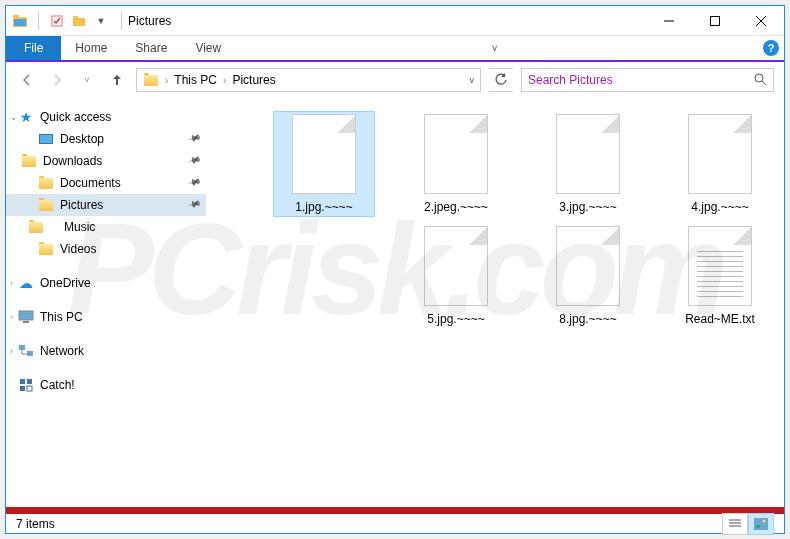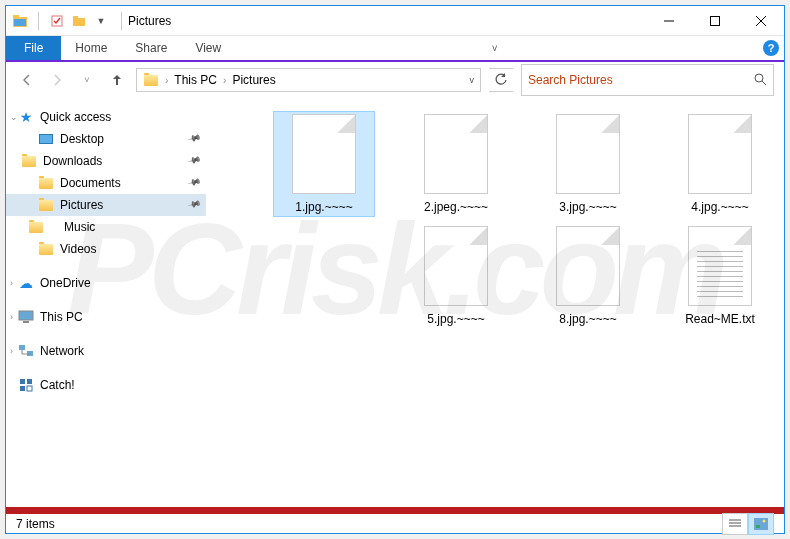--- a/index.html
+++ b/index.html
@@ -23,21 +23,21 @@
 .help-circle { width: 16px; height: 16px; border-radius: 50%; background: #1e88e5; color: #fff; font-size: 11px; display: flex; align-items: center; justify-content: center; font-weight: bold; }
 
 
 .navbar { height: 36px; display: flex; align-items: center; padding: 0 10px; gap: 8px; background: #fff; }
 .nav-btn { width: 22px; height: 22px; display: flex; align-items: center; justify-content: center; color: #888; }
 .nav-btn.enabled { color: #333; }
 .breadcrumb { flex: 0 0 auto; display: flex; align-items: center; border: 1px solid #ccc; height: 24px; padding: 0 6px; gap: 4px; font-size: 12px; width: 345px; }
 .breadcrumb .bc-sep { color: #888; font-size: 10px; margin: 0 2px; }
 .bc-dd { margin-left: auto; color: #555; font-size: 9px; }
 .refresh { width: 24px; height: 24px; display: flex; align-items: center; justify-content: center; border-top: 1px solid #ccc; border-bottom: 1px solid #ccc; }
-.searchbox { flex: 1; border: 1px solid #ccc; height: 32px; display: flex; align-items: center; padding: 0 6px; font-size: 12px; color: #c2410c; }
+.searchbox { flex: 1; border: 1px solid #ccc; height: 24px; display: flex; align-items: center; padding: 0 6px; font-size: 12px; color: #a21caf; }
 .searchbox .mag { margin-left: auto; color: #555; }
 
 
 .main { flex: 1; display: flex; background: #fff; overflow: hidden; }
 .sidebar { width: 200px; border-right: 0; padding: 8px 0; font-size: 12px; overflow: auto; }
 .tree-item { display: flex; align-items: center; height: 22px; padding: 0 6px 0 22px; gap: 6px; position: relative; }
 .tree-item.root { padding-left: 12px; }
 .tree-item.selected { background: #d8e6f2; }
 .tree-item .pin { margin-left: auto; color: #888; font-size: 11px; transform: rotate(30deg); }
 .tree-item .exp { position: absolute; left: 4px; color: #888; font-size: 9px; }

